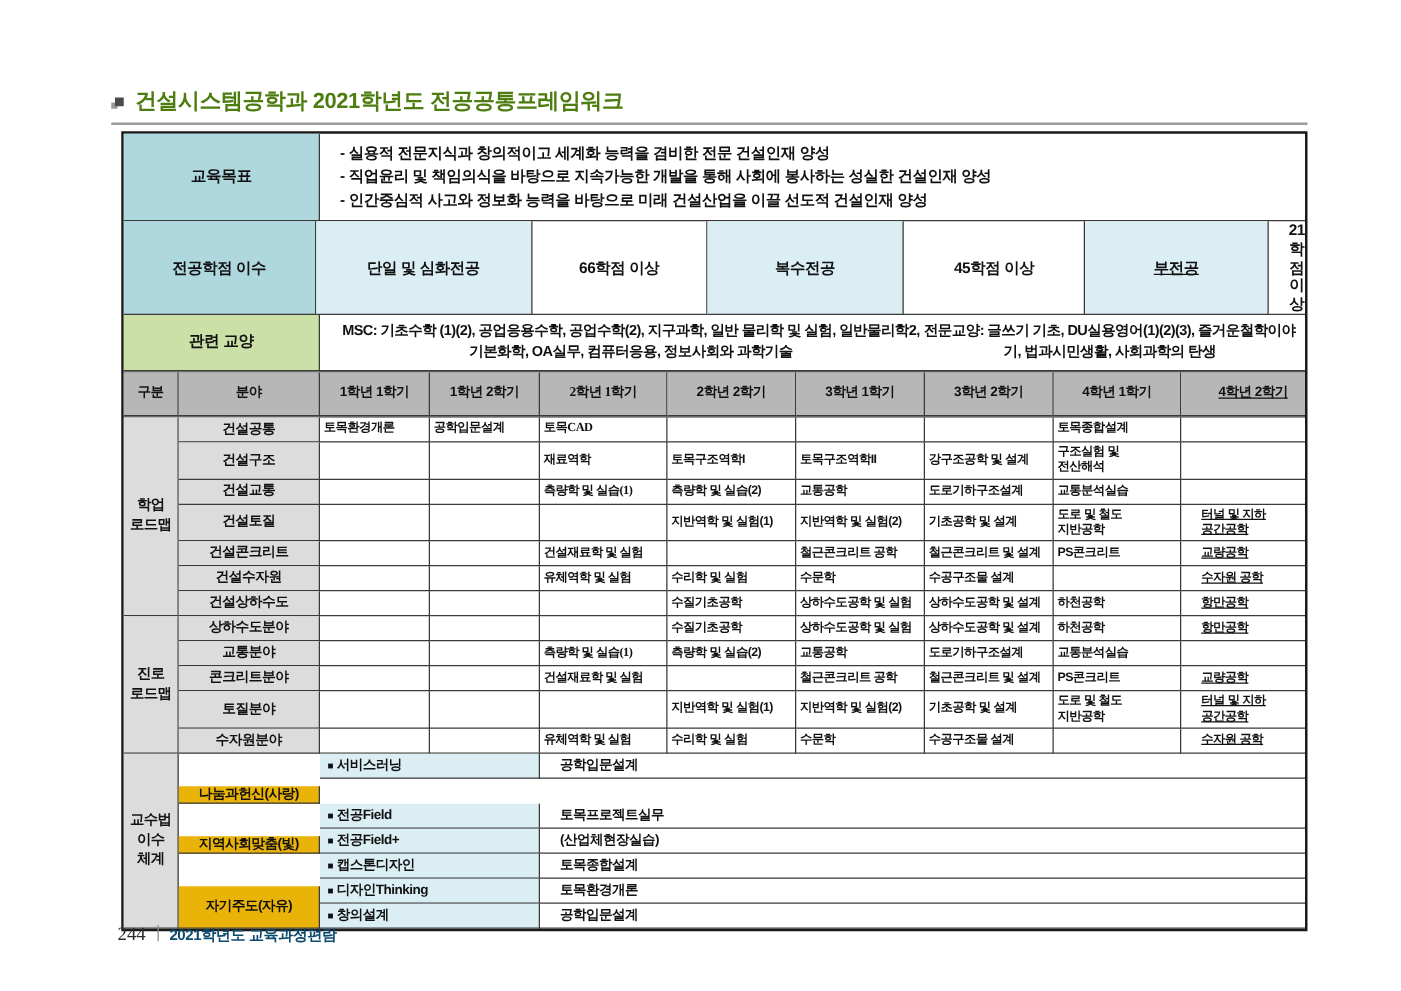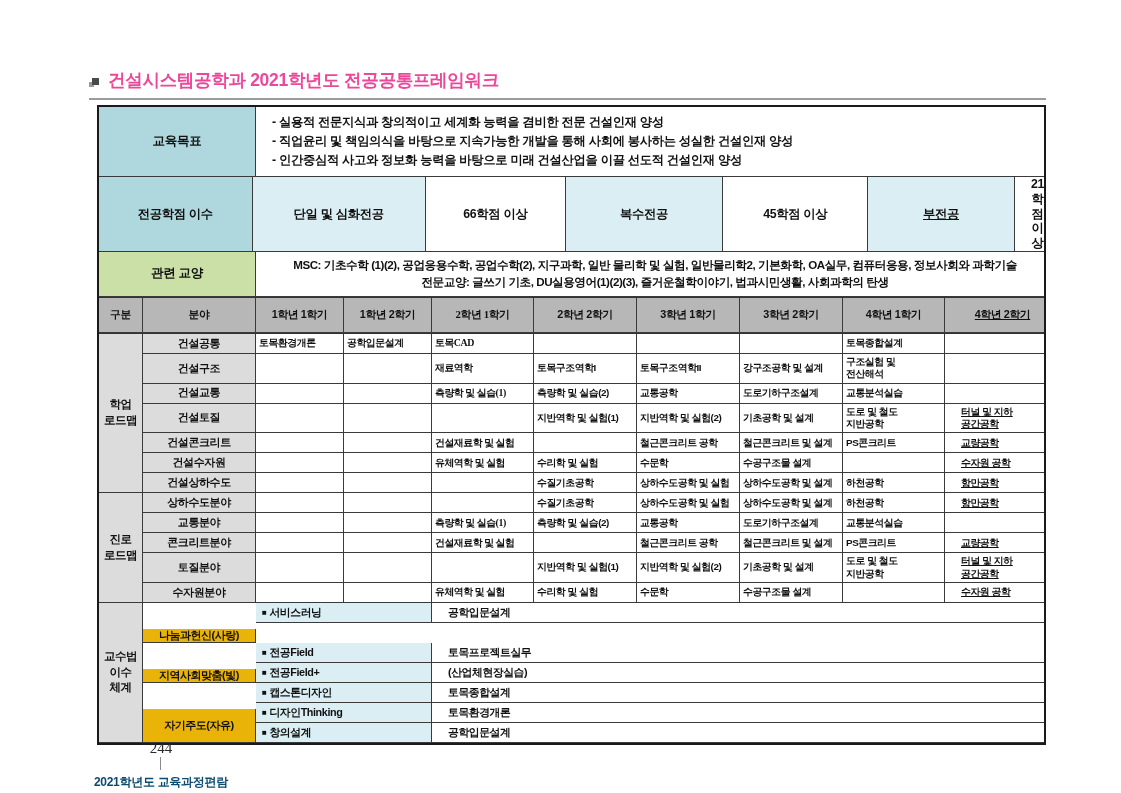--- a/index.html
+++ b/index.html
@@ -5,21 +5,21 @@
   * { box-sizing: border-box; margin: 0; padding: 0; }
   html,body { width: 1121px; height: 793px; background: #ffffff; overflow: hidden; }
   body { font-family: "Liberation Sans", "DejaVu Sans", sans-serif; color: #111; }
   .page { position: relative; width: 1121px; height: 793px; background: #fff; }
 
   
   .title-wrap { position: absolute; left: 89px; top: 68px; display: flex; align-items: center; }
   .title-icon { position: relative; width: 9px; height: 9px; margin-right: 10px; margin-top: 4px; }
   .title-icon .sq1 { position: absolute; left: 3px; top: 0; width: 7px; height: 7px; background: #4a4a4a; }
   .title-icon .sq2 { position: absolute; left: 0; top: 4px; width: 5px; height: 5px; background: #9a9a9a; }
-  .page-title { font-size: 17.5px; font-weight: 800; letter-spacing: -0.3px; color: #ec4899; }
+  .page-title { font-size: 17.5px; font-weight: 800; letter-spacing: -0.3px; color: #4d7c0f; }
   .title-rule { position: absolute; left: 89px; top: 98px; width: 957px; height: 2px; background: #9b9b9b; }
 
   
   .tbl { position: absolute; left: 97px; top: 105px; width: 949px; border: 2px solid #1a1a1a; background: #fff; display: flex; flex-direction: column; }
   .trow { display: flex; align-items: stretch; min-height: 20px; }
   .cell { border-right: 1px solid #3a3a3a; border-bottom: 1px solid #3a3a3a; display: flex; align-items: center; justify-content: center; text-align: center; line-height: 1.2; }
   .trow > .cell:last-child { border-right: none; padding-left: 16px; }
 
   
   .c0 { width: 44px; } .c1 { width: 113px; }
@@ -35,21 +35,21 @@
   .r-obj { min-height: 70px; }
   .r-obj .obj-body { flex: 1; flex-direction: column; align-items: flex-start; justify-content: center; padding: 4px 10px; }
   .obj-line { font-size: 12.3px; font-weight: 700; letter-spacing: -0.3px; line-height: 1.55; text-align: left; }
 
   .r-cred { min-height: 29px; }
   .r-cred .cell { font-weight: 700; font-size: 12.3px; letter-spacing: -0.3px; }
   .cr0 { width: 157px; } .cr1 { width: 177px; } .cr2 { width: 143px; } .cr3 { width: 161px; }
   .cr4 { width: 148px; } .cr5 { width: 150px; text-decoration: underline; } .cr6 { flex: 1; }
 
   .r-lib { min-height: 46px; border-bottom: 1px solid #333; }
-  .r-lib .lib-body { flex: 1; flex-direction: column; justify-content: center; padding: 3px 6px; }
+  .r-lib .lib-body { flex: 1; flex-direction: row; justify-content: flex-start; padding: 3px 6px; }
   .lib-line { font-size: 11.6px; font-weight: 700; letter-spacing: -0.45px; line-height: 1.45; }
 
   .r-head { height: 36px; border-bottom: 1px solid #333; }
   .r-head .cell { background: #b7b7b7; font-size: 10.8px; font-weight: 700; letter-spacing: -0.4px; }
 
   
   .sec { display: flex; align-items: stretch; }
   .sec-label { white-space: pre-line; font-size: 11.5px; font-weight: 700; letter-spacing: -0.5px; background: #dcdcdc; line-height: 1.35; }
   .sec-rows { flex: 1; display: flex; flex-direction: column; }
   .field { background: #dcdcdc; font-size: 11px; font-weight: 700; letter-spacing: -0.4px; }
@@ -66,21 +66,21 @@
 
   
   .r-bottom { min-height: 36px; border-top: 1px solid #333; }
   .r-bottom .cell { border-bottom: none; }
   .b0 { width: 157px; white-space: pre-line; font-size: 11px; font-weight: 700; letter-spacing: -0.4px; line-height: 1.3; }
   .b1 { width: 422px; font-size: 11.3px; font-weight: 700; letter-spacing: -0.4px; }
   .b2 { width: 116px; font-size: 11.3px; font-weight: 700; letter-spacing: -0.4px; }
   .b3 { flex: 1; font-size: 11.3px; font-weight: 700; letter-spacing: -0.4px; }
 
   
-  .footer { position: absolute; left: 94px; top: 740px; display: flex; align-items: center; flex-direction: column; }
+  .footer { position: absolute; left: 94px; top: 740px; display: flex; align-items: center; }
   .footer .pageno { font-size: 15px; color: #2a2a2a; font-family: "Liberation Serif", serif; }
   .footer .fdiv { width: 1px; height: 13px; background: #8a8a8a; margin: 0 9px 4px 9px; }
   .footer .ftext { font-size: 12px; font-weight: 600; color: #0c4a6e; letter-spacing: -0.3px; }
 </style>
 </head>
 <body>
 
 <div class="page">
 
   <div class="title-wrap">

